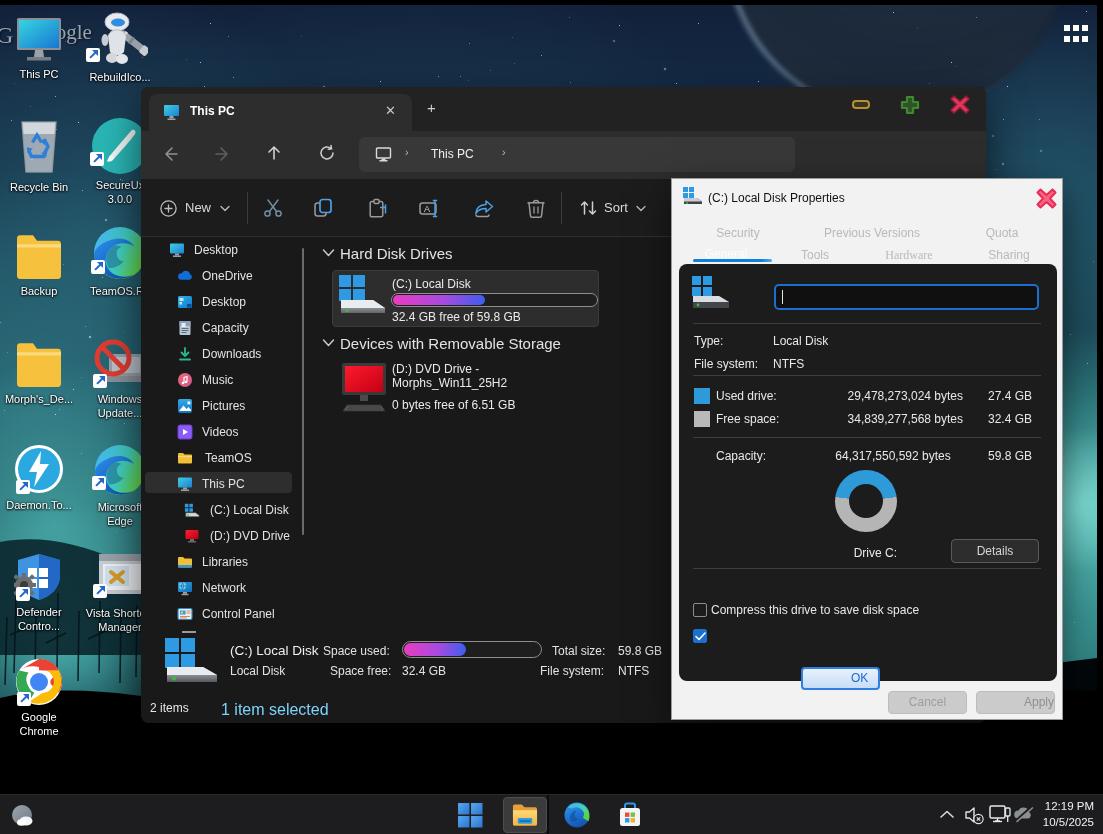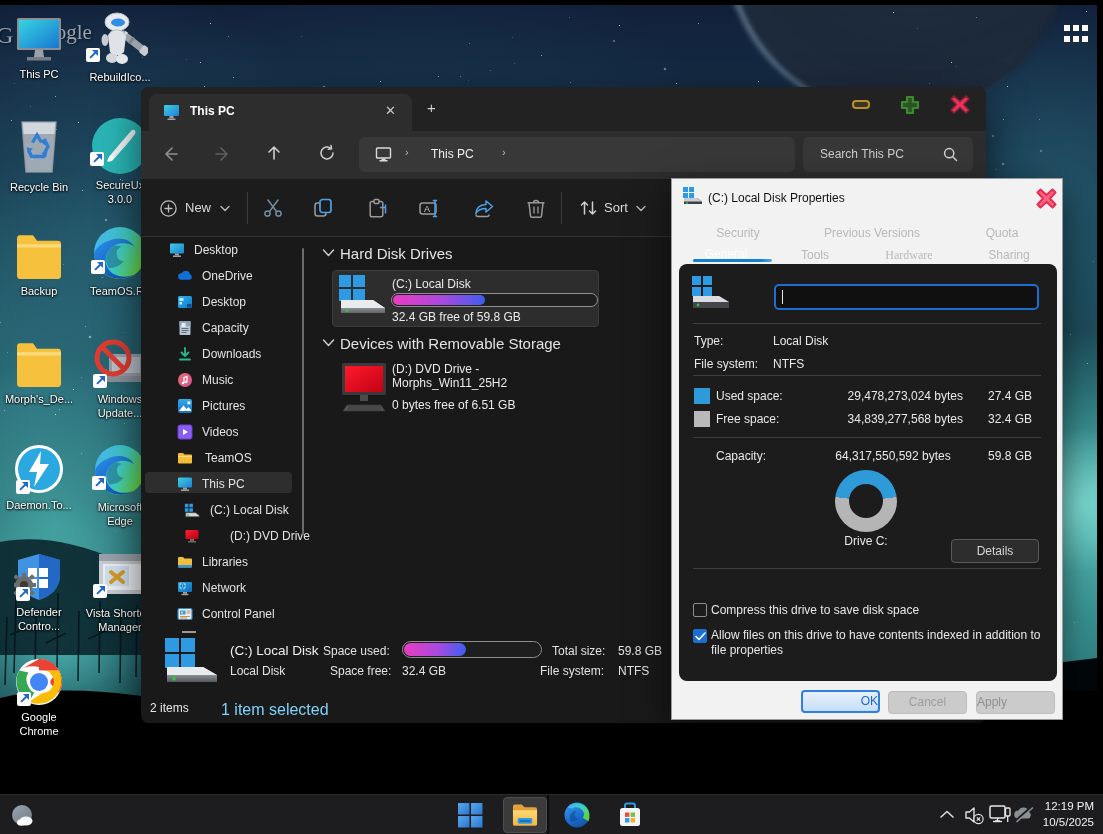--- a/index.html
+++ b/index.html
@@ -359,27 +359,20 @@
   <div class="navbox" style="left:218px;width:436px;">
    <svg class="abs" style="left:16px;top:9px" width="17" height="17" viewBox="0 0 17 17">
           <rect x="1.5" y="2" width="14" height="10" rx="1" fill="none" stroke="#d9d9d9" stroke-width="1.4"></rect>
           <rect x="6.5" y="12.5" width="4" height="1.5" fill="#d9d9d9"></rect>
           <rect x="4.5" y="14" width="8" height="1.5" fill="#d9d9d9"></rect>
         </svg>
    <span class="abs" style="left:46px;top:9px;color:#b9b9b9;font-size:11px;">›</span>
    <span class="abs" style="left:72px;top:10px;font-size:12px;color:#f0f0f0;">This PC</span>
    <span class="abs" style="left:143px;top:9px;color:#b9b9b9;font-size:11px;">›</span>
   </div>
-  <div class="navbox" style="left:662px;width:170px;">
-   <span class="abs" style="left:17px;top:10px;font-size:12px;color:#cdcdcd;">Search This PC</span>
-   <svg class="abs" style="left:140px;top:10px" width="15" height="15" viewBox="0 0 15 15">
-          <circle cx="6.2" cy="6.2" r="4.6" fill="none" stroke="#d0d0d0" stroke-width="1.5"></circle>
-          <line x1="9.8" y1="9.8" x2="13.5" y2="13.5" stroke="#d0d0d0" stroke-width="1.5" stroke-linecap="round"></line>
-        </svg>
-  </div>
  </div>
  <div id="cmdbar">
   <svg class="abs" style="left:19px;top:21px" width="17" height="17" viewBox="0 0 17 17">
         <circle cx="8.5" cy="8.5" r="7.6" fill="none" stroke="#bdbdbd" stroke-width="1.3"></circle>
         <path d="M8.5,5 v7 M5,8.5 h7" stroke="#bdbdbd" stroke-width="1.3" stroke-linecap="round"></path>
       </svg>
   <span class="abs" style="left:44px;top:21px;font-size:13px;color:#dadada;">New</span>
   <svg class="abs" style="left:79px;top:26px" width="10" height="7" viewBox="0 0 10 7">
         <path d="M1,1.5 L5,5.5 L9,1.5" stroke="#bdbdbd" stroke-width="1.3" fill="none" stroke-linecap="round" stroke-linejoin="round"></path>
       </svg>
@@ -544,21 +537,21 @@
               <rect x="6" y="1" width="4" height="4"></rect>
               <rect x="1" y="6" width="4" height="4"></rect>
               <rect x="6" y="6" width="4" height="4"></rect>
             </g>
             <path d="M2,11 L13,11 L17,14 L17,15.5 L2,15.5 Z" fill="#d5d9dd"></path>
             <path d="M2,11 L13,11 L17,14 L17,15.5 L2,15.5 Z" fill="none" stroke="#4a4a4a" stroke-width=".7"></path>
             <circle cx="4.5" cy="13.8" r=".9" fill="#35c13f"></circle>
           </svg>
           <span style="margin-left:69px">(C:) Local Disk</span>
         </div>
-   <div class="srow" style="top:285px;justify-content:flex-end;">
+   <div class="srow" style="top:285px;">
           <svg class="si" style="left:43px" width="16" height="16" viewBox="0 0 16 16">
             <rect x="1.5" y="2" width="13" height="9" rx="1" fill="url(#gdvd)"></rect>
             <rect x="6" y="11" width="4" height="2" fill="#6a6a6a"></rect>
             <rect x="4" y="13" width="8" height="1.5" fill="#6a6a6a"></rect>
             <defs>
               <linearGradient id="gdvd" x1="0" y1="0" x2="1" y2="1">
                 <stop offset="0" stop-color="#ff2030"></stop>
                 <stop offset="1" stop-color="#b80013"></stop>
               </linearGradient>
             </defs>
@@ -726,47 +719,46 @@
   <div class="abs" style="left:95px;top:20px;width:265px;height:26px;background:#101010;border:2px solid #1b6fd0;border-radius:5px;">
    <div class="abs" style="left:6px;top:4px;width:1px;height:14px;background:#e8e8e8;"></div>
   </div>
   <div class="dsep" style="top:59px;"></div>
   <span class="abs" style="left:15px;top:70px;">Type:</span>
       <span class="abs" style="left:94px;top:70px;">Local Disk</span>
   <span class="abs" style="left:15px;top:93px;">File system:</span>
       <span class="abs" style="left:94px;top:93px;">NTFS</span>
   <div class="dsep" style="top:111px;"></div>
   <div class="abs" style="left:15px;top:124px;width:16px;height:16px;background:#2e9ad8;"></div>
-  <span class="abs" style="left:37px;top:125px;">Used space:</span>
+  <span class="abs" style="left:37px;top:125px;">Used drive:</span>
   <span class="abs" style="left:144px;top:125px;width:140px;text-align:right;">29,478,273,024 bytes</span>
   <span class="abs" style="left:283px;top:125px;width:70px;text-align:right;">27.4 GB</span>
   <div class="abs" style="left:15px;top:147px;width:16px;height:16px;background:#b9b9b9;"></div>
   <span class="abs" style="left:37px;top:148px;">Free space:</span>
   <span class="abs" style="left:144px;top:148px;width:140px;text-align:right;">34,839,277,568 bytes</span>
   <span class="abs" style="left:283px;top:148px;width:70px;text-align:right;">32.4 GB</span>
   <div class="dsep" style="top:173px;"></div>
   <span class="abs" style="left:37px;top:185px;">Capacity:</span>
   <span class="abs" style="left:144px;top:185px;width:140px;text-align:center;">64,317,550,592 bytes</span>
   <span class="abs" style="left:283px;top:185px;width:70px;text-align:right;">59.8 GB</span>
   <div class="abs" style="left:156px;top:206px;width:62px;height:62px;border-radius:50%;background:conic-gradient(from 277.5deg, #2e9ad8 0deg 165deg, #b5b5b5 165deg 360deg);"></div>
   <div class="abs" style="left:170px;top:220px;width:34px;height:34px;border-radius:50%;background:#1c1c1c;"></div>
-  <span class="abs" style="left:156px;top:270px;width:62px;text-align:center;">Drive C:</span>
+  <span class="abs" style="left:156px;top:282px;width:62px;text-align:right;">Drive C:</span>
   <div class="abs" style="left:272px;top:275px;width:88px;height:24px;background:#2d2d2d;border:1px solid #5a5a5a;border-radius:4px;color:#d5d5d5;text-align:center;line-height:22px;">Details</div>
   <div class="dsep" style="top:304px;"></div>
   <div class="chk" style="left:14px;top:339px;"></div>
   <span class="abs" style="left:32px;top:339px;">Compress this drive to save disk space</span>
   <div class="chk" style="left:14px;top:365px;background:#1b6fd0;border-color:#1b6fd0;"></div>
   <svg class="abs" style="left:16px;top:368px" width="11" height="9" viewBox="0 0 11 9">
         <path d="M1,4.5 L4,7.5 L10,1" stroke="#fff" stroke-width="1.6" fill="none" stroke-linecap="round" stroke-linejoin="round"></path>
       </svg>
-  <span class="abs" style="left:32px;top:364px;width:330px;line-height:15px;">Allow files on this drive to have contents indexed in addition to file properties</span>
- </div>
- <div class="abs" style="left:129px;top:511px;width:79px;height:23px;background:linear-gradient(180deg,#e8f1fc,#c7ddf6);border:2px solid #2f7fe0;border-radius:4px;color:#1c68d4;font-size:12px;text-align:right;line-height:19px;">OK</div>
+ </div>
+ <div class="abs" style="left:129px;top:488px;width:79px;height:23px;background:linear-gradient(180deg,#e8f1fc,#c7ddf6);border:2px solid #2f7fe0;border-radius:4px;color:#1c68d4;font-size:12px;text-align:left;line-height:19px;padding-left:48px;">OK</div>
  <div class="abs" style="left:216px;top:512px;width:79px;height:23px;background:#cbcbcb;border:1px solid #bdbdbd;border-radius:4px;color:#9e9e9e;font-size:12px;text-align:center;line-height:21px;">Cancel</div>
- <div class="abs" style="left:304px;top:512px;width:79px;height:23px;background:#cbcbcb;border:1px solid #bdbdbd;border-radius:4px;color:#8f8f8f;font-size:12px;text-align:left;line-height:21px;">Apply</div>
+ <div class="abs" style="left:304px;top:512px;width:79px;height:23px;background:#cbcbcb;border:1px solid #bdbdbd;border-radius:4px;color:#8f8f8f;font-size:12px;text-align:right;line-height:21px;">Apply</div>
 </div>
 <div id="tbar">
  <svg class="abs" style="left:11px;top:9px" width="24" height="24" viewBox="0 0 24 24">
       <circle cx="11" cy="11" r="10" fill="url(#gwx)"></circle>
       <ellipse cx="15" cy="17" rx="6.5" ry="4.5" fill="#f4f6f8"></ellipse>
       <ellipse cx="10.5" cy="18.5" rx="4.5" ry="3.2" fill="#fff"></ellipse>
       <defs>
         <linearGradient id="gwx" x1="0" y1="0" x2="1" y2="1">
           <stop offset="0" stop-color="#9aa4ae"></stop>
           <stop offset="1" stop-color="#6f7b86"></stop>

